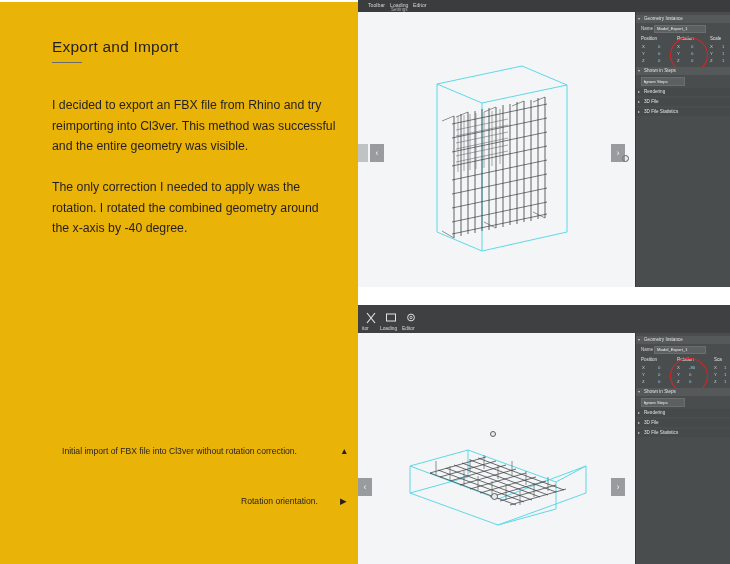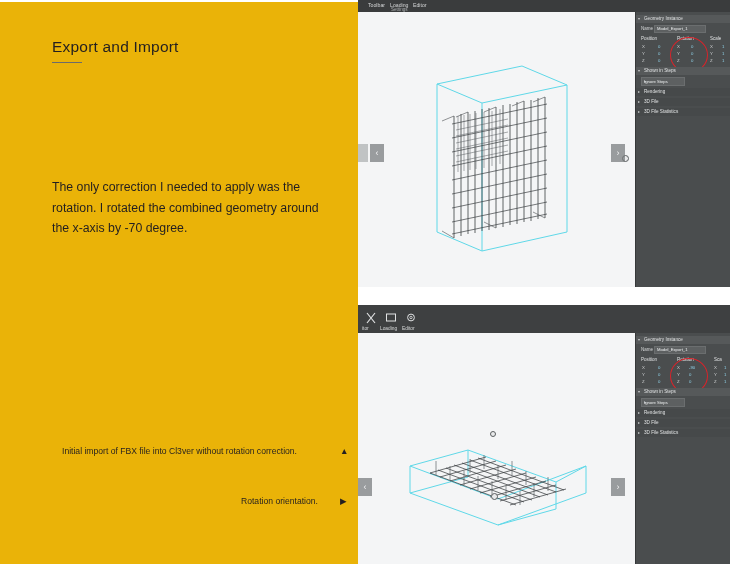--- a/index.html
+++ b/index.html
@@ -263,21 +263,22 @@
     border: 1px solid #5b5f61;
     background: #e9eaeb;
   }
 </style>
 </head>
 <body>
 
 <div class="left-col">
   <div class="doc-title">Export and Import</div>
   <div class="title-rule"></div>
-  <div class="body-para para-2">The only correction I needed to apply was the rotation. I rotated the combined geometry around the x-axis by -70 degree.</div>
+  <div class="body-para para-1">I decided to export an FBX file from Rhino and try reimporting into Cl3ver. This method was successful and the entire geometry was visible.</div>
+  <div class="body-para para-2">The only correction I needed to apply was the rotation. I rotated the combined geometry around the x-axis by -40 degree.</div>
 
   <div class="caption caption-1">Initial import of FBX file into Cl3ver without rotation correction.</div>
   <div class="caption-arrow arrow-1">▲</div>
 
   <div class="caption caption-2">Rotation orientation.</div>
   <div class="caption-arrow arrow-2">▶</div>
 </div>
 
 <div class="shot shot-top">
 

